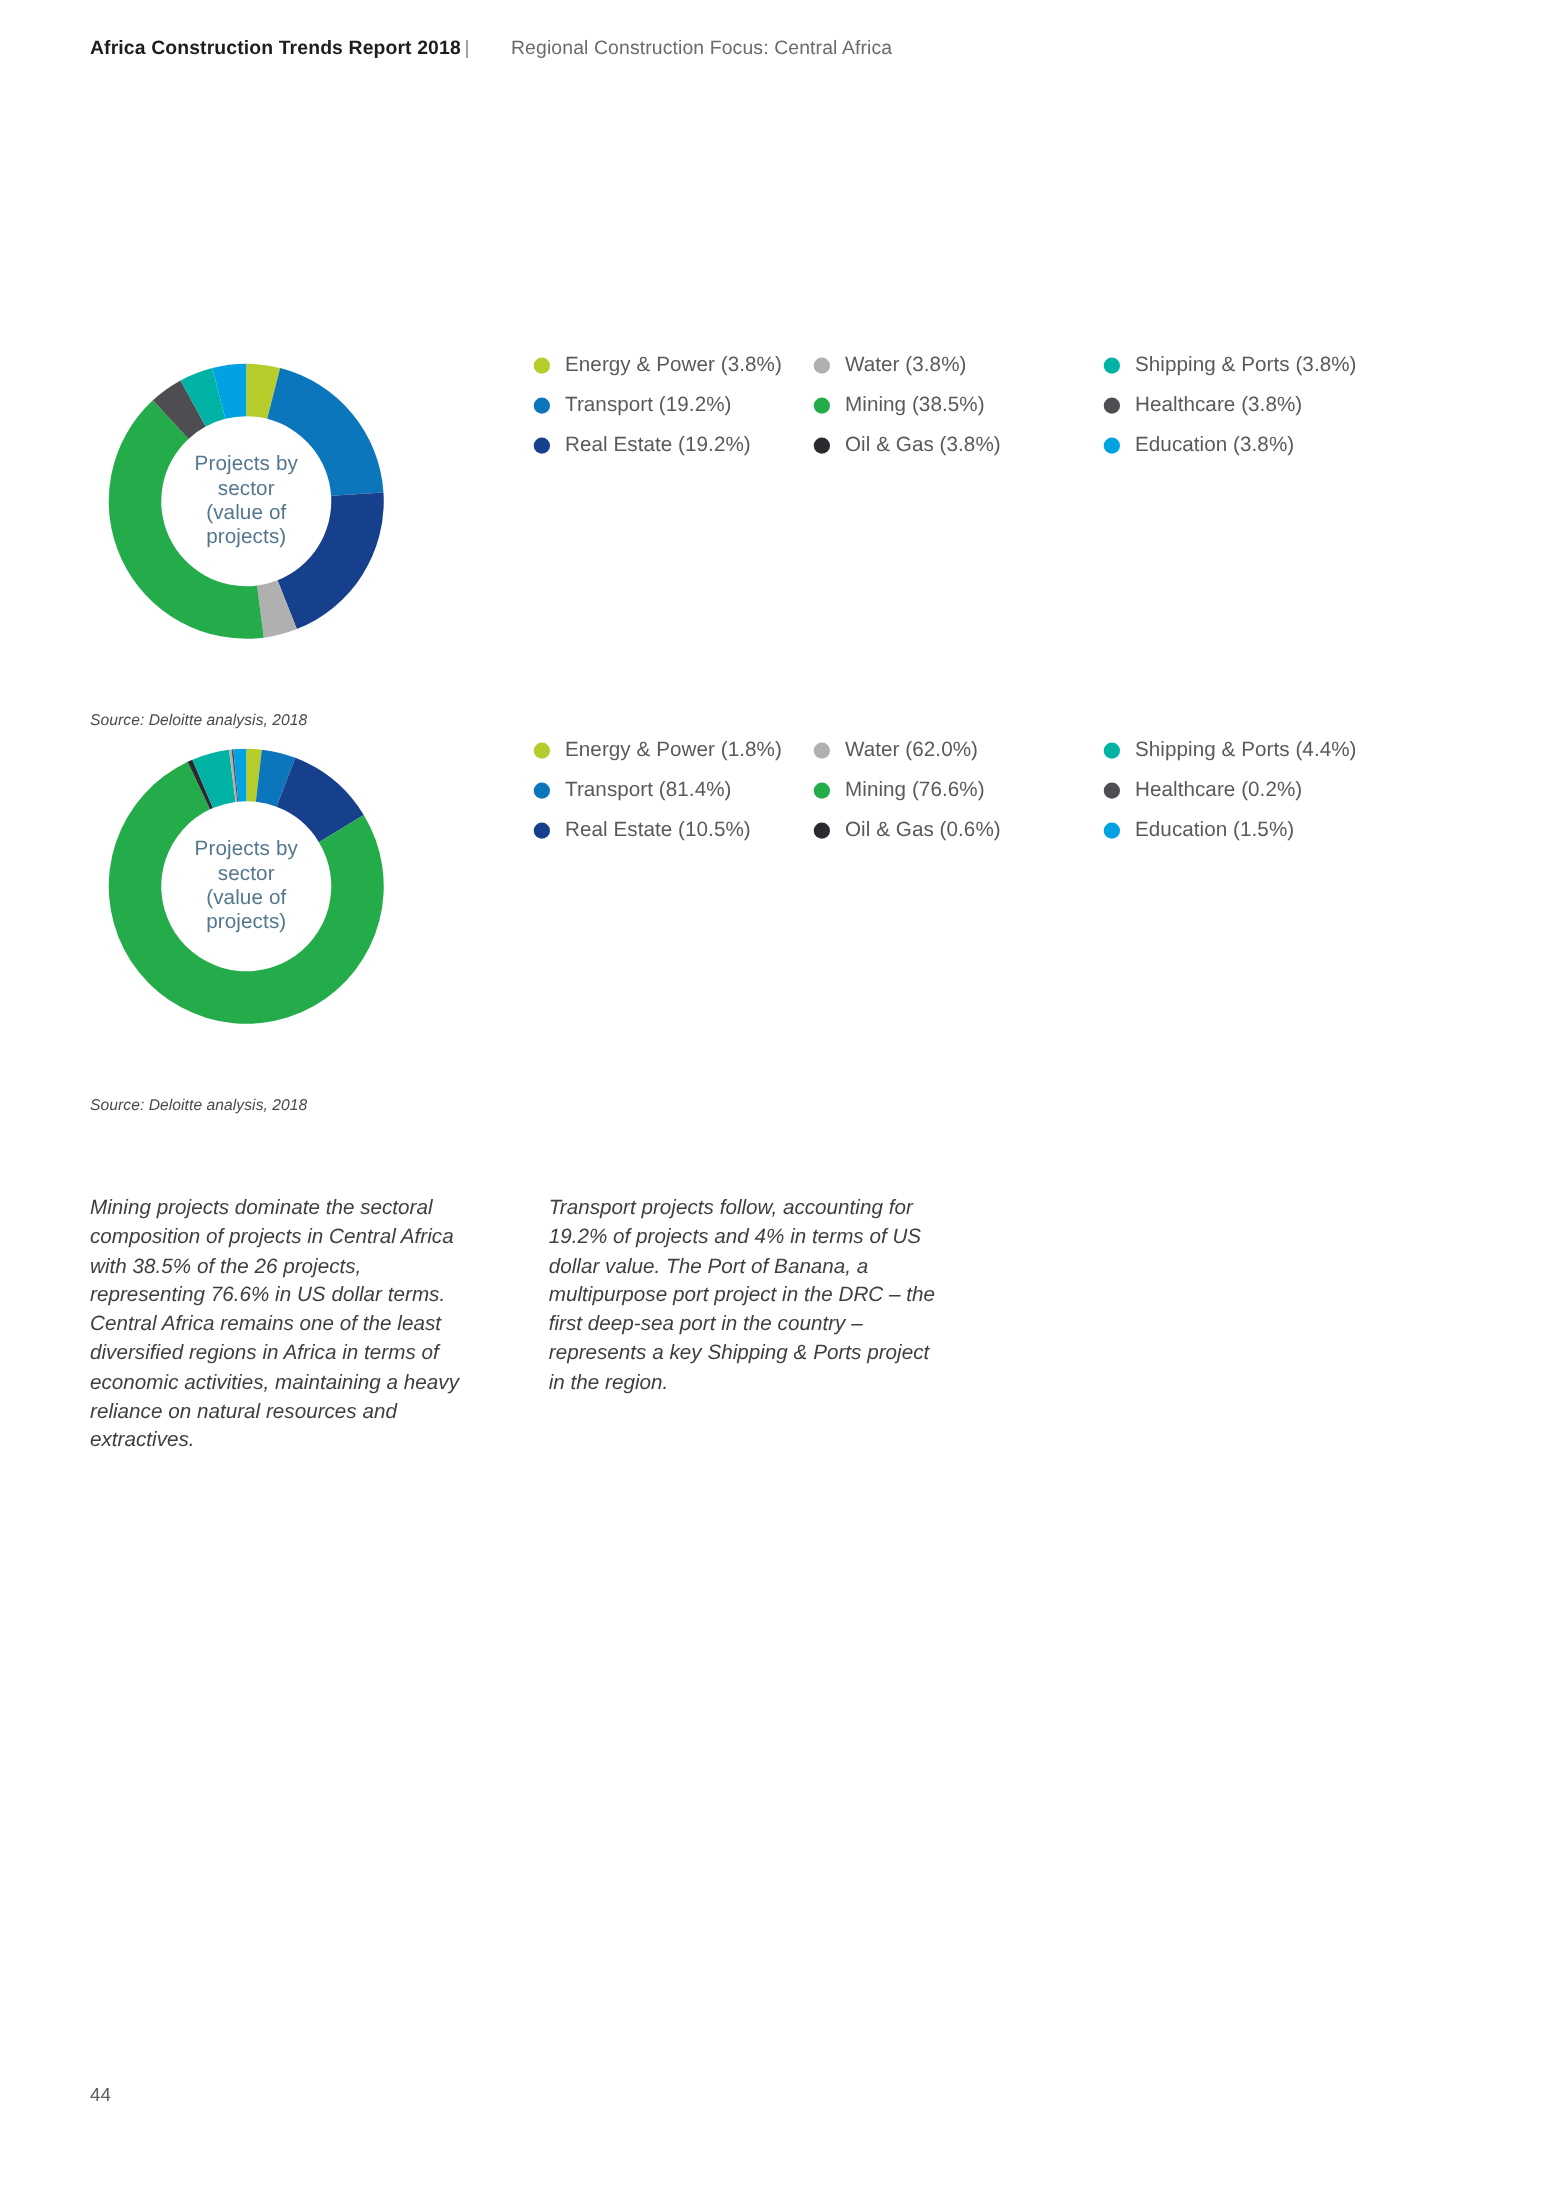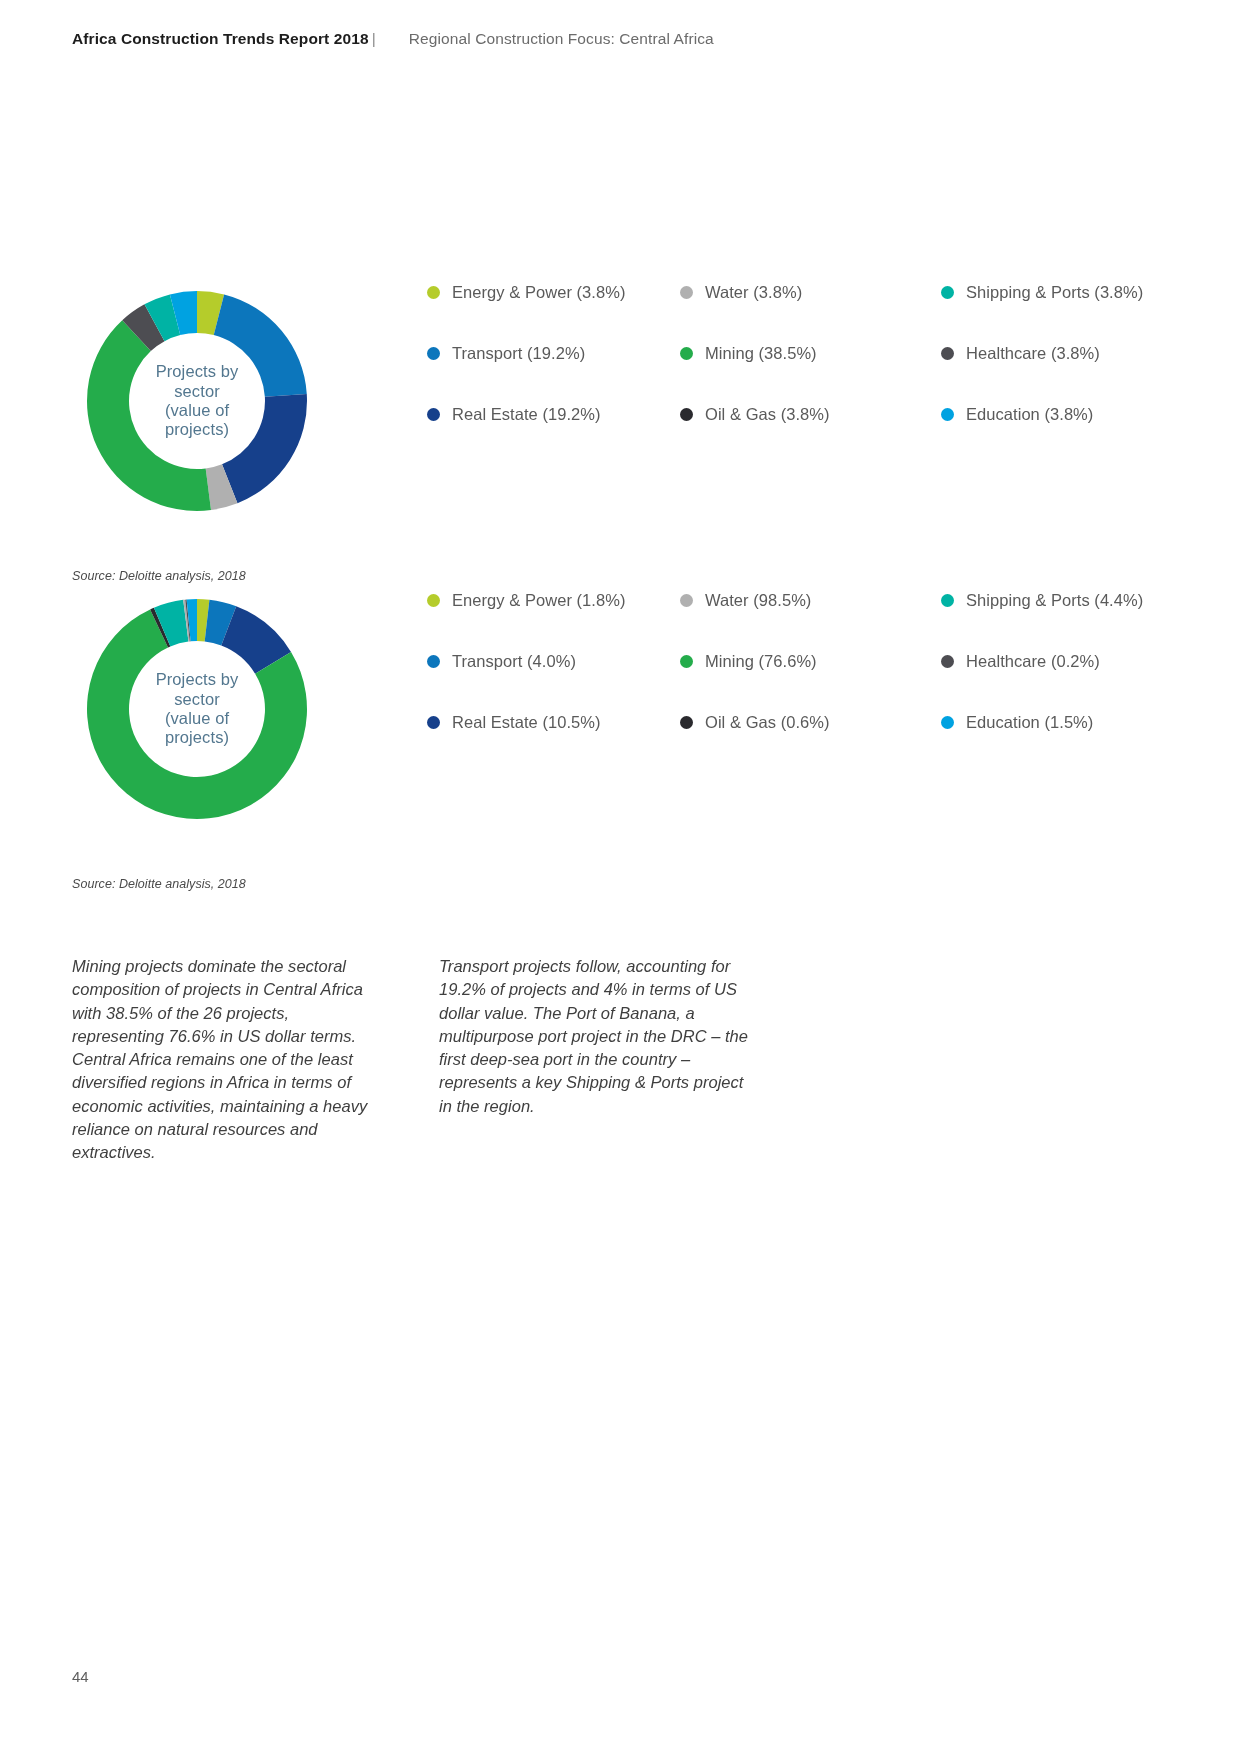--- a/index.html
+++ b/index.html
@@ -89,21 +89,20 @@
 
   
   .legend {
     flex: 1 1 auto;
     padding-left: 105px;
     padding-top: 7px;
     display: grid;
     grid-template-columns: 224px 232px auto;
     grid-auto-rows: 32px;
     align-items: start;
-    gap: 29px;
   }
   .legend-item {
     display: flex;
     align-items: center;
     white-space: nowrap;
   }
   .legend-dot {
     width: 13px;
     height: 13px;
     border-radius: 50%;
@@ -246,29 +245,29 @@
         <span>projects)</span>
       </div>
     </div>
     <div class="legend">
       <div class="legend-item">
         <span class="legend-dot" style="background: rgb(181, 204, 43);"></span>
         <span class="legend-label">Energy &amp; Power (1.8%)</span>
       </div>
       <div class="legend-item">
         <span class="legend-dot" style="background: rgb(176, 176, 176);"></span>
-        <span class="legend-label">Water (98.5%)</span>
+        <span class="legend-label">Water (62.0%)</span>
       </div>
       <div class="legend-item">
         <span class="legend-dot" style="background: rgb(0, 179, 164);"></span>
         <span class="legend-label">Shipping &amp; Ports (4.4%)</span>
       </div>
       <div class="legend-item">
         <span class="legend-dot" style="background: rgb(12, 118, 188);"></span>
-        <span class="legend-label">Transport (4.0%)</span>
+        <span class="legend-label">Transport (81.4%)</span>
       </div>
       <div class="legend-item">
         <span class="legend-dot" style="background: rgb(36, 172, 75);"></span>
         <span class="legend-label">Mining (76.6%)</span>
       </div>
       <div class="legend-item">
         <span class="legend-dot" style="background: rgb(77, 77, 82);"></span>
         <span class="legend-label">Healthcare (0.2%)</span>
       </div>
       <div class="legend-item">

